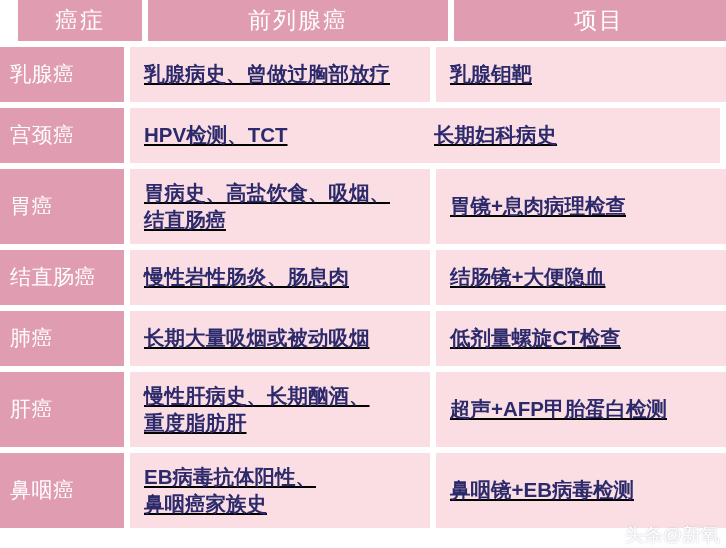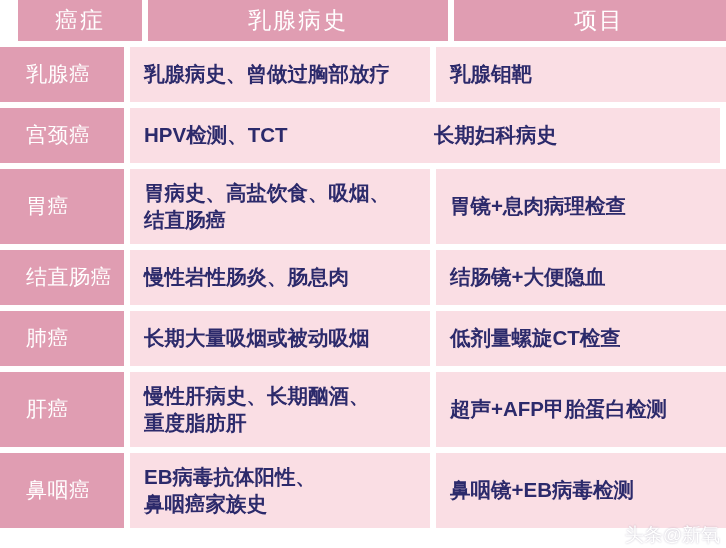--- a/index.html
+++ b/index.html
@@ -59,35 +59,36 @@
     font-weight: 400;
     white-space: nowrap;
   }
 
   
   .body-row { height: 55px; }
   .body-row.tall { height: 75px; }
 
   .cat-cell {
     background: #e09db2;
-    padding-left: 26px;
+    padding-left: 10px;
     justify-content: flex-start;
   }
   .cat-label {
     color: #ffffff;
     font-size: 21px;
     line-height: 1.15;
     letter-spacing: 0.5px;
     white-space: nowrap;
   }
 
   .text-cell {
     background: #fadee4;
     padding-left: 14px;
     justify-content: flex-start;
+    text-decoration: underline;
   }
   .body-text {
     color: #2c2a6b;
     font-size: 20.5px;
     line-height: 1.28;
     letter-spacing: 0px;
     font-weight: 700;
   }
   .body-text .ln { display: block; white-space: nowrap; }
 
@@ -110,21 +111,21 @@
 </head>
 <body>
 
 <div class="screening-table">
 
   <div class="trow header-row">
     <div class="cell c1 head-cell">
       <span class="header-label">癌症</span>
     </div>
     <div class="cell c2 head-cell">
-      <span class="header-label">乳腺病史</span>
+      <span class="header-label">前列腺癌</span>
     </div>
     <div class="cell c3 head-cell">
       <span class="header-label">项目</span>
     </div>
   </div>
 
   <div class="trow body-row">
     <div class="cell c1 cat-cell">
       <span class="cat-label">乳腺癌</span>
     </div>

